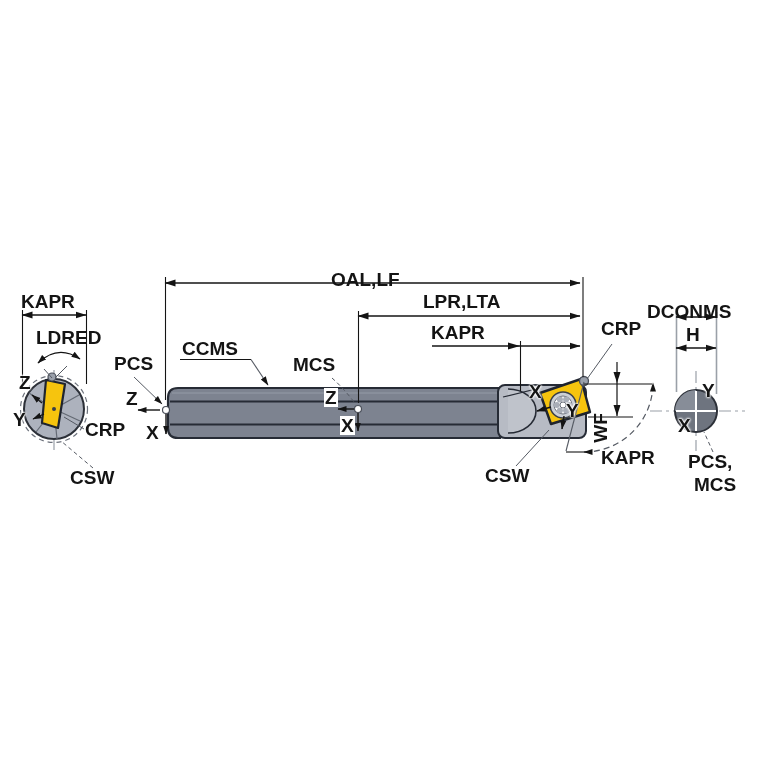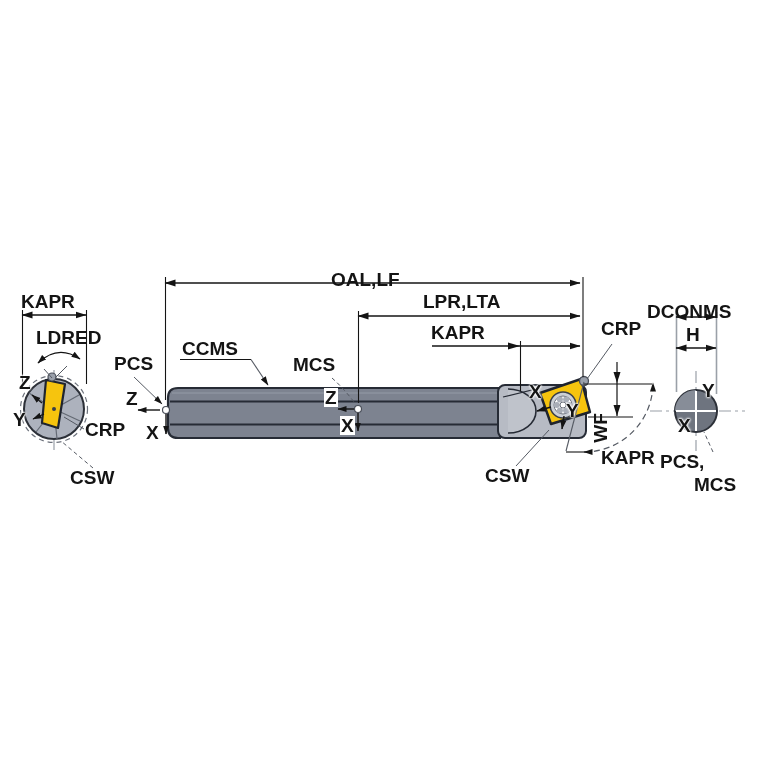--- a/index.html
+++ b/index.html
@@ -163,16 +163,16 @@
 <span class="lbl" style="left:601px;top:319px">CRP</span>
 <span class="lbl halo" style="left:529px;top:382px">X</span>
 <span class="lbl halo" style="left:566px;top:401px">Y</span>
 <span class="lbl" style="left:485px;top:466px">CSW</span>
 <span class="lbl rot" style="left:579px;top:418px">WF</span>
 <span class="lbl" style="left:601px;top:448px">KAPR</span>
 <span class="lbl" style="left:647px;top:302px">DCONMS</span>
 <span class="lbl" style="left:686px;top:325px">H</span>
 <span class="lbl halo" style="left:702px;top:381px">Y</span>
 <span class="lbl halo" style="left:678px;top:416px">X</span>
-<span class="lbl" style="left:660px;top:452px">PCS,</span>
+<span class="lbl" style="left:688px;top:452px">PCS,</span>
 <span class="lbl" style="left:694px;top:475px">MCS</span>
 
 </div>
 
 </body></html>

